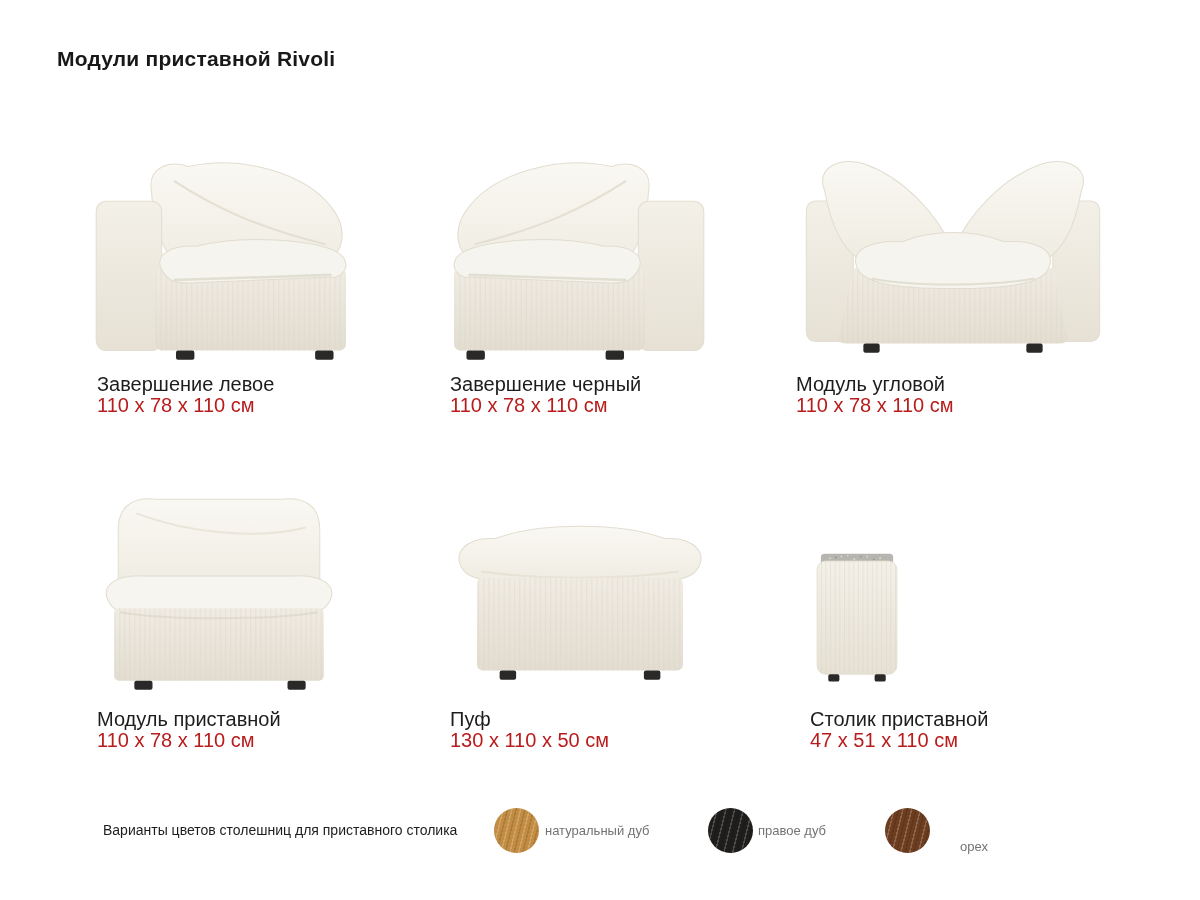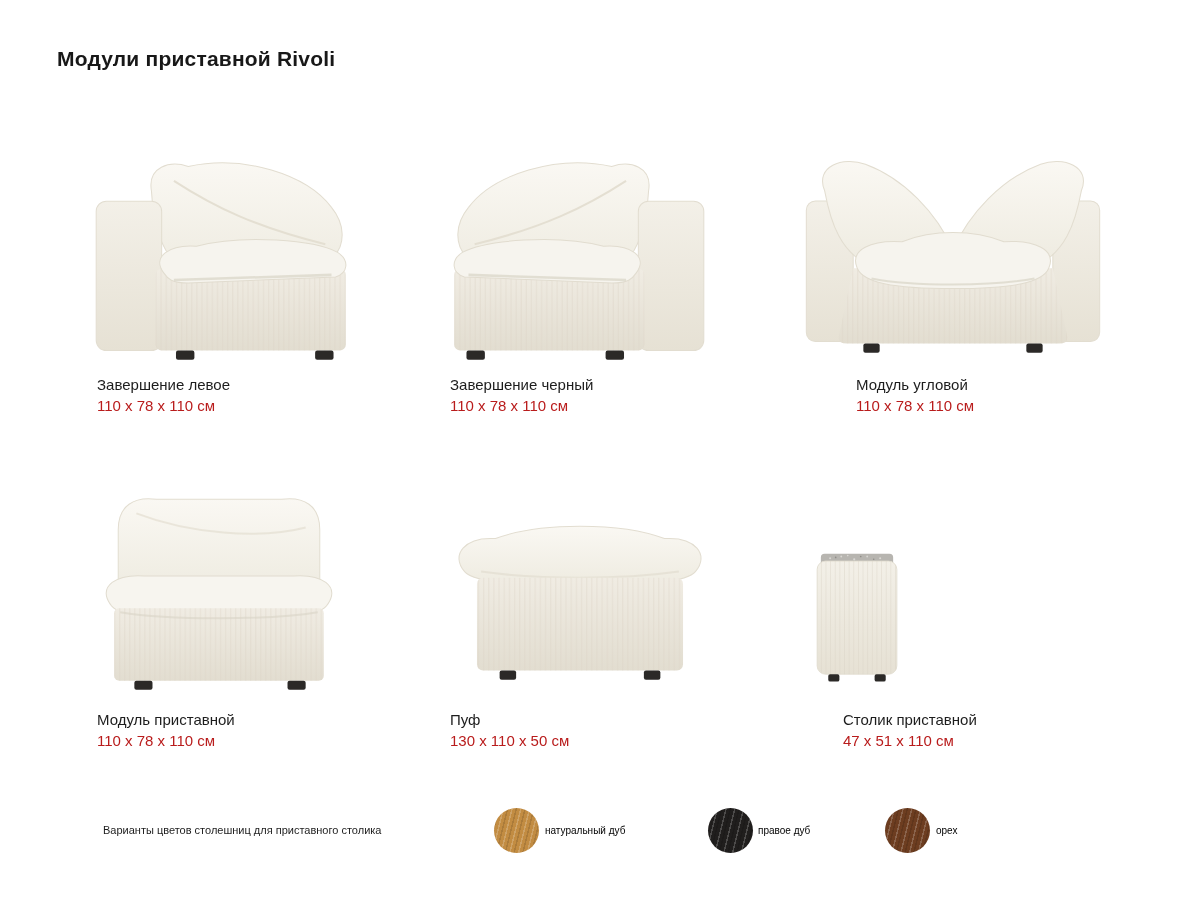--- a/index.html
+++ b/index.html
@@ -8,38 +8,38 @@
     background:#ffffff;
     font-family:"Liberation Sans","DejaVu Sans",sans-serif;
     color:#1c1c1c;
   }
   .page-title{
     position:absolute;left:57px;top:47px;
     font-size:21px;font-weight:600;letter-spacing:.2px;color:#181818;
   }
   .fig{position:absolute;}
   .fig svg{display:block;width:100%;height:100%;}
-  .caption{position:absolute;font-size:15px;line-height:21px;}
+  .caption{position:absolute;font-size:20px;line-height:21px;}
   .caption .name{font-weight:500;color:#1d1d1d;}
   .caption .dims{font-weight:400;color:#b91c1c;}
   .footer-label{
     position:absolute;left:103px;top:822px;
-    font-size:11px;line-height:17px;color:#1d1d1d;
+    font-size:14px;line-height:17px;color:#1d1d1d;
   }
   .swatch{
     position:absolute;width:45px;height:45px;border-radius:50%;overflow:hidden;
   }
   .swatch::after{
     content:"";position:absolute;inset:0;border-radius:50%;
     background:repeating-linear-gradient(104deg,
       rgba(255,255,255,.20) 0 1.5px, rgba(255,255,255,0) 1.5px 4px,
       rgba(0,0,0,.12) 4px 5.5px, rgba(0,0,0,0) 5.5px 8.5px);
   }
   .swatch-label{
-    position:absolute;font-size:10px;line-height:17px;color:#000000;top:822px;
+    position:absolute;font-size:13px;line-height:17px;color:#737373;top:822px;
   }
   .defs-holder{position:absolute;width:0;height:0;overflow:hidden;}
 </style>
 </head>
 <body>
 
 <svg class="defs-holder" aria-hidden="true">
   <defs>
     <linearGradient id="gBase" x1="0" y1="0" x2="0" y2="1">
       <stop offset="0" stop-color="#f0ece3"></stop>
@@ -107,21 +107,21 @@
 </div>
 
 <div class="caption" style="left:97px;top:374px;">
   <div class="name">Завершение левое</div>
   <div class="dims">110 x 78 x 110 см</div>
 </div>
 <div class="caption" style="left:450px;top:374px;">
   <div class="name">Завершение черный</div>
   <div class="dims">110 x 78 x 110 см</div>
 </div>
-<div class="caption" style="left:856px;top:374px;">
+<div class="caption" style="left:796px;top:374px;">
   <div class="name">Модуль угловой</div>
   <div class="dims">110 x 78 x 110 см</div>
 </div>
 
 <div class="fig" style="left:88px;top:483px;width:262px;height:212px;">
   <svg viewBox="0 0 260 210">
     <path d="M 30 110 L 30 46 C 30 22 46 13 68 16 L 192 16 C 214 13 230 22 230 46 L 230 110 Z" fill="url(#gCush)" stroke="#e2ddd0" stroke-width="1"></path>
     <path d="M 48 30 C 100 50 170 56 216 44" fill="none" stroke="#e6e1d4" stroke-width="2" stroke-opacity=".8"></path>
     <path d="M 22 120 C 10 102 28 90 56 92 L 204 92 C 232 90 250 102 238 120 C 232 131 208 135 130 135 C 52 135 28 131 22 120 Z" fill="#f7f5ef" stroke="#e1dccf" stroke-width="1"></path>
     <rect x="26" y="124" width="208" height="72" rx="5" fill="url(#gBase)"></rect>
@@ -167,27 +167,27 @@
 </div>
 
 <div class="caption" style="left:97px;top:709px;">
   <div class="name">Модуль приставной</div>
   <div class="dims">110 x 78 x 110 см</div>
 </div>
 <div class="caption" style="left:450px;top:709px;">
   <div class="name">Пуф</div>
   <div class="dims">130 x 110 x 50 см</div>
 </div>
-<div class="caption" style="left:810px;top:709px;margin-left:33px;">
+<div class="caption" style="left:810px;top:709px;">
   <div class="name">Столик приставной</div>
   <div class="dims">47 x 51 x 110 см</div>
 </div>
 
 <div class="footer-label">Варианты цветов столешниц для приставного столика</div>
 
 <div class="swatch" style="left: 494px; top: 808px; background-color: rgb(194, 140, 66);"></div>
 <div class="swatch-label" style="left:545px;">натуральный дуб</div>
 
 <div class="swatch" style="left: 708px; top: 808px; background-color: rgb(32, 30, 29);"></div>
 <div class="swatch-label" style="left:758px;">правое дуб</div>
 
 <div class="swatch" style="left: 885px; top: 808px; background-color: rgb(109, 61, 32);"></div>
-<div class="swatch-label" style="left:936px;">орех</div>
+<div class="swatch-label" style="left:960px;margin-top:16px;">орех</div>
 
 </body></html>

